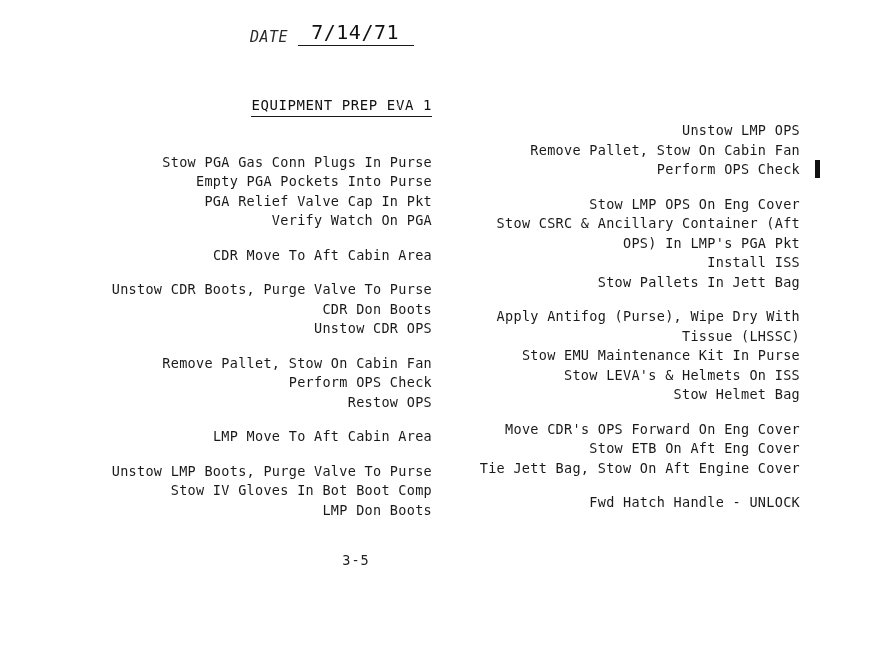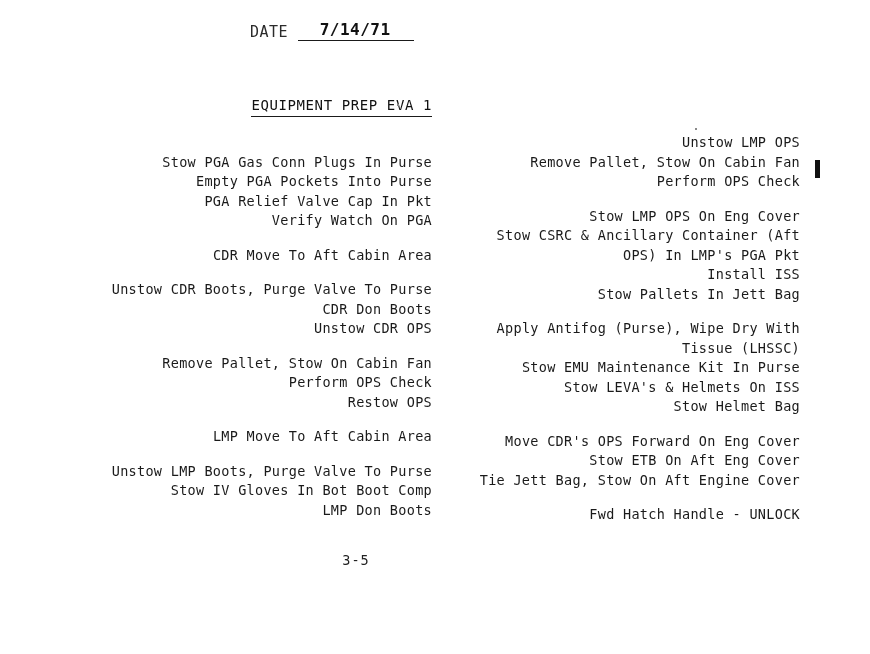--- a/index.html
+++ b/index.html
@@ -27,51 +27,52 @@
     left: 250px;
     top: 20px;
     display: flex;
     align-items: flex-end;
     gap: 10px;
   }
   .date-label {
     font-size: 15px;
     letter-spacing: 0.5px;
     color: #2b2b2b;
+    font-style: italic;
   }
   .date-value-wrap {
     border-bottom: 1.5px solid #1a1a1a;
     padding: 0 14px 1px 12px;
     min-width: 90px;
     text-align: center;
   }
   .date-value {
-    font-size: 16px;
-    font-weight: bold;
+    font-size: 20px;
+    font-weight: normal;
     letter-spacing: 0.5px;
     color: #111;
   }
 
   
   .col {
     position: absolute;
     font-size: 13.5px;
     line-height: 19.5px;
     letter-spacing: 0.3px;
     white-space: pre;
     text-align: right;
   }
   .col-left {
     left: 62px;
     top: 76px;
     width: 370px;
   }
   .col-right {
     left: 450px;
-    top: 94px;
+    top: 82px;
     width: 350px;
   }
   .section-title {
     font-size: 14px;
     letter-spacing: 0.6px;
     border-bottom: 1.5px solid #1a1a1a;
     display: inline-block;
     padding-bottom: 1px;
     margin-bottom: 16px;
     color: #111;

